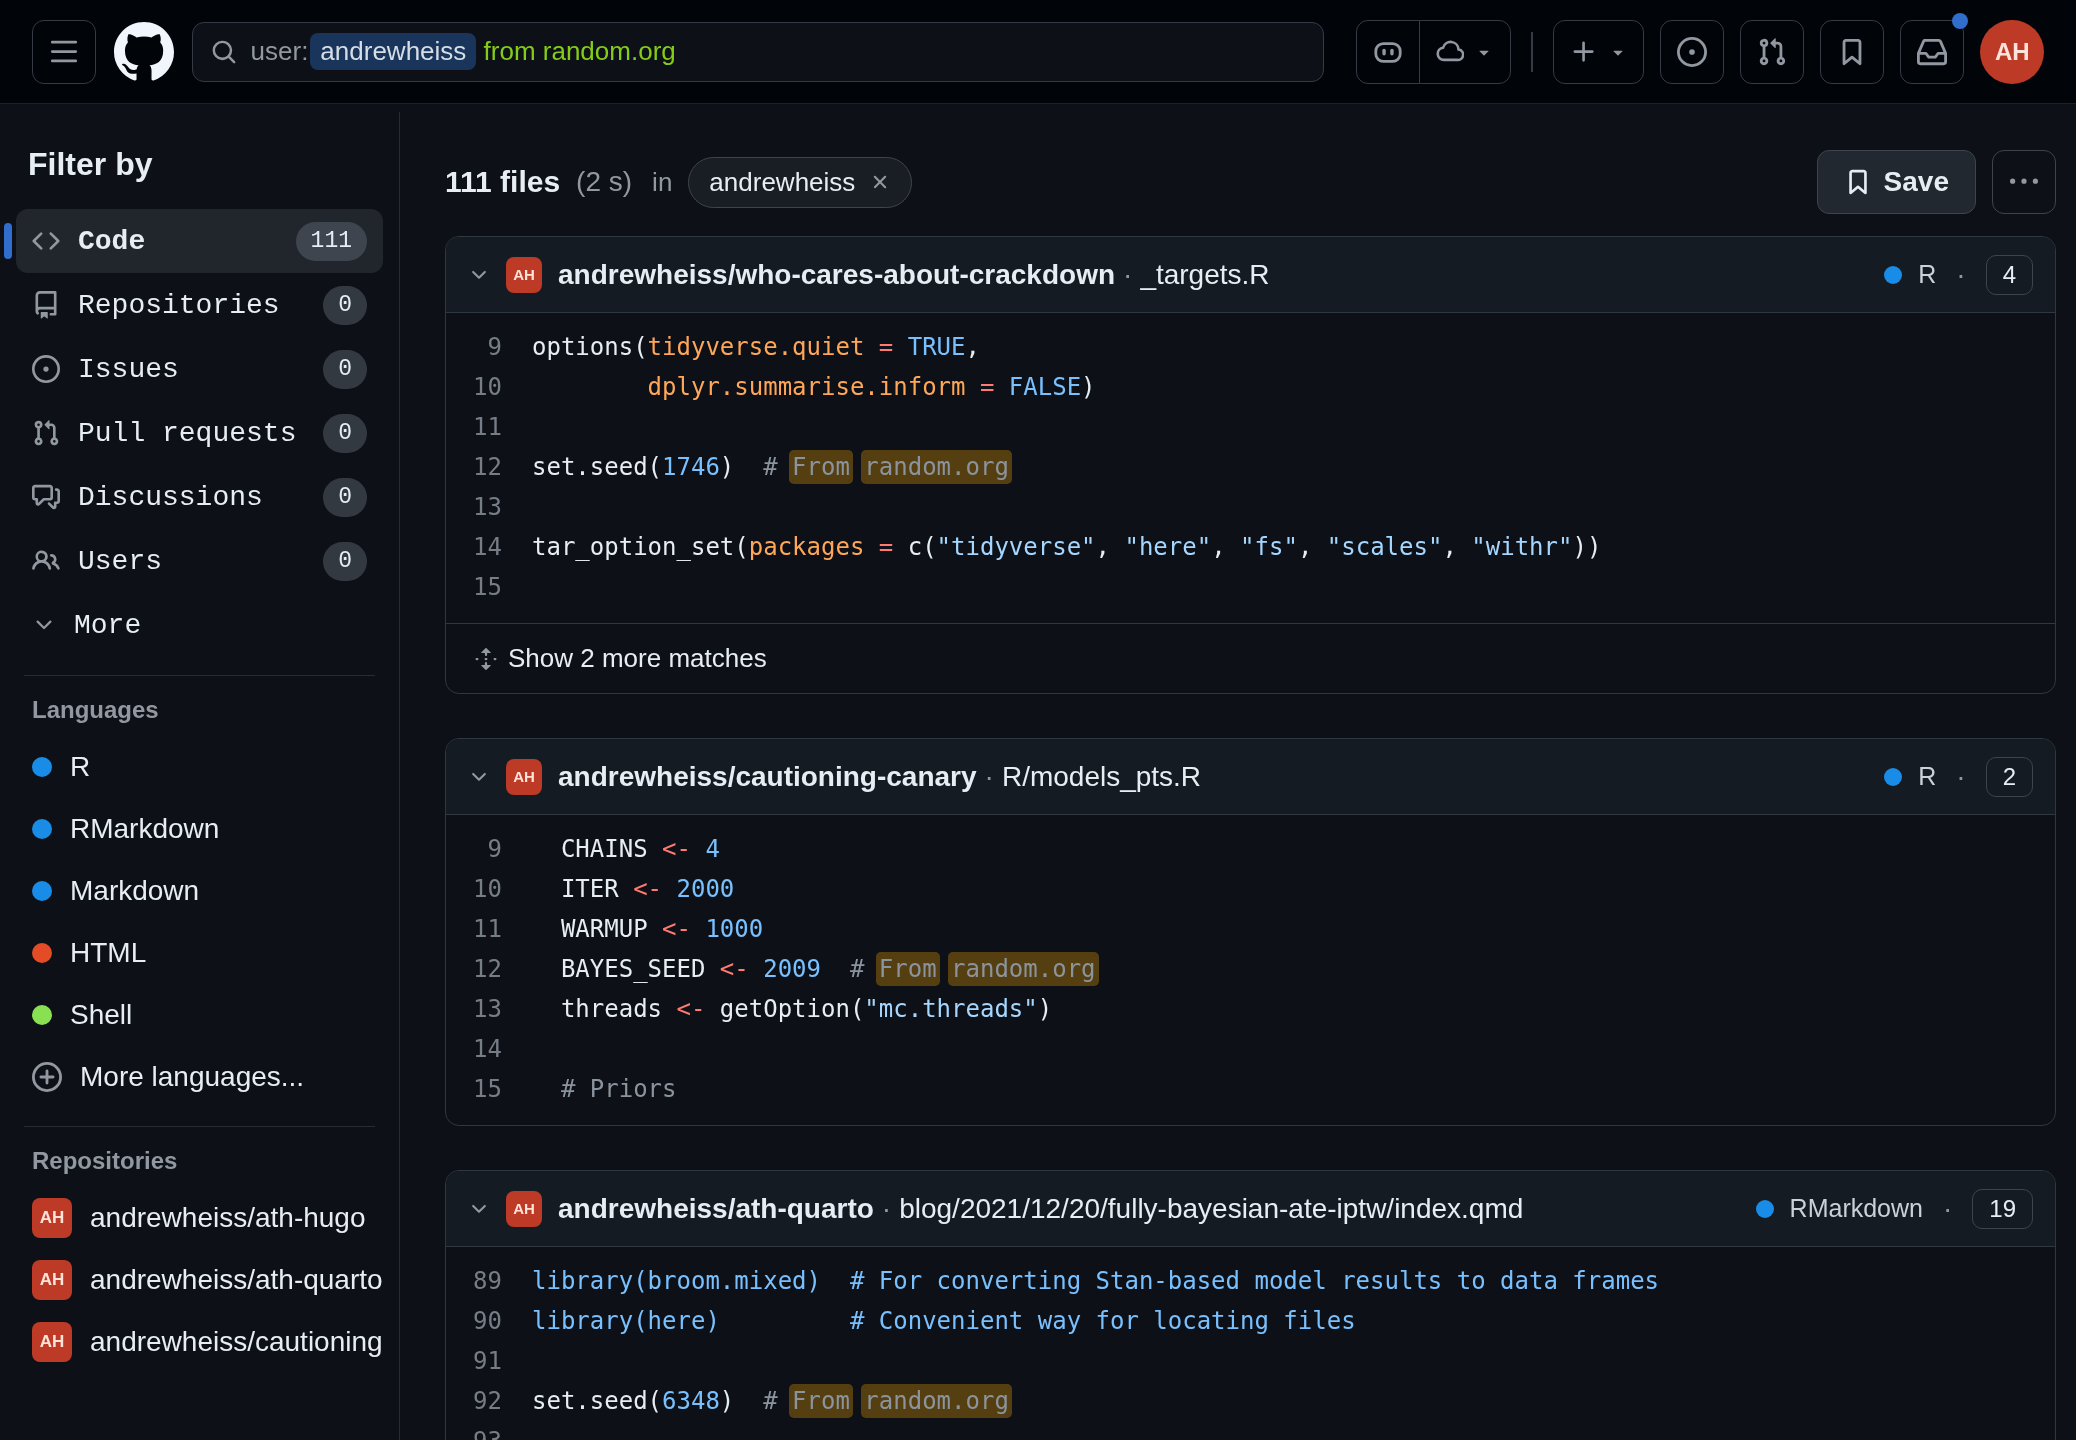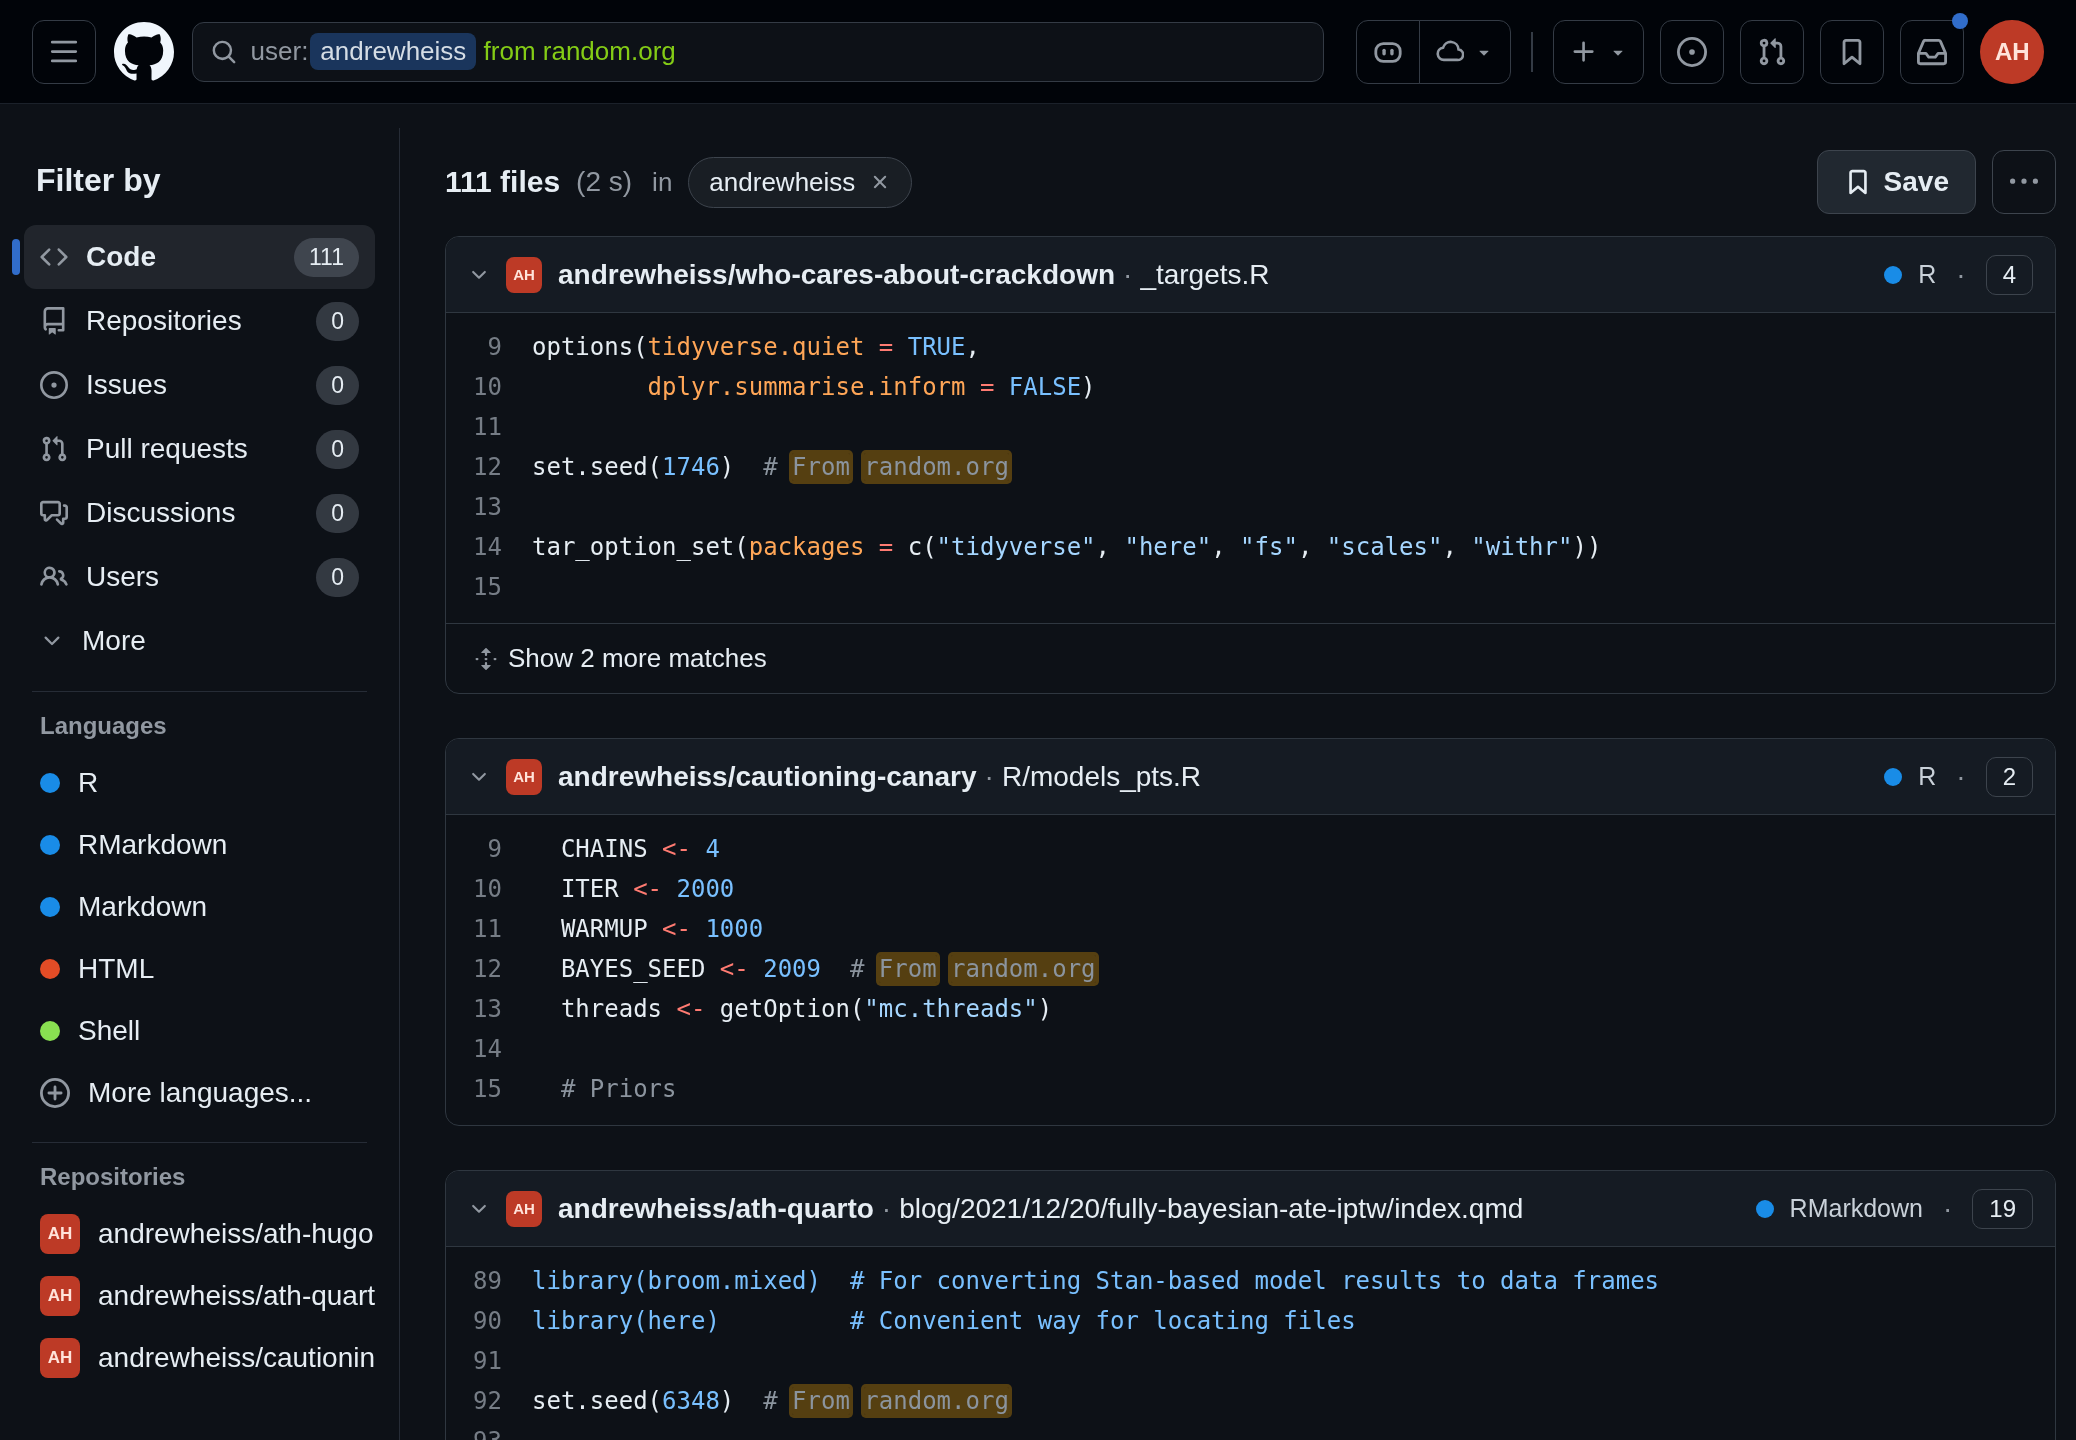--- a/index.html
+++ b/index.html
@@ -36,26 +36,26 @@
   .split .hbtn:last-child { border-radius:0 12px 12px 0; margin-left:-1px; }
   .vdiv { width:2px; height:40px; background:#343b45; margin:0 4px; flex:none; }
   .notifwrap { position:relative; }
   .notif-dot { position:absolute; top:-7px; right:-4px; width:16px; height:16px;
     border-radius:50%; background:#316dca; }
   .avatar { width:64px; height:64px; border-radius:50%; background:#bd3a26; color:#ffe3da;
     font-weight:700; font-size:24px; display:inline-flex; align-items:center;
     justify-content:center; border:none; cursor:pointer; }
 
   
-  .sidebar { position:absolute; left:0; top:128px; width:400px; bottom:0;
-    border-right:1px solid #262c36; padding:28px 24px; overflow:hidden; }
+  .sidebar { position:absolute; left:0; top:112px; width:400px; bottom:0;
+    border-right:1px solid #262c36; padding:28px 16px; overflow:hidden; }
   .sidebar h2 { font-size:32px; font-weight:700; margin:6px 0 26px 12px; color:#e6edf3; }
   .sidebar h3 { font-size:24px; color:#9198a1; font-weight:600; margin:20px 0 12px 16px; }
   .frow { display:flex; align-items:center; gap:18px; height:64px; padding:0 16px;
-    border-radius:12px; position:relative; font-size:28px; color:#e6edf3; cursor:pointer; }
+    border-radius:12px; position:relative; font-size:28px; color:#e6edf3; cursor:pointer;font-family:Liberation Mono, monospace; }
   .frow .micon { color:#9198a1; }
   .frow.selected { background:rgba(177,186,196,.12); font-weight:700; }
   .frow.selected::before { content:""; position:absolute; left:-12px; top:14px; width:8px;
     height:36px; border-radius:6px; background:#316dca; }
   .flabel { flex:1; white-space:nowrap; }
   .badge { background:rgba(110,118,129,.4); border-radius:999px; font-size:23px;
     line-height:1; padding:8px 15px; font-weight:500; color:#e6edf3; }
   .shr { border:none; border-top:1px solid #262c36; margin:18px 8px; }
   .srow { display:flex; align-items:center; gap:18px; height:62px; padding:0 16px;
     font-size:28px; color:#e6edf3; cursor:pointer; white-space:nowrap; overflow:hidden; }

